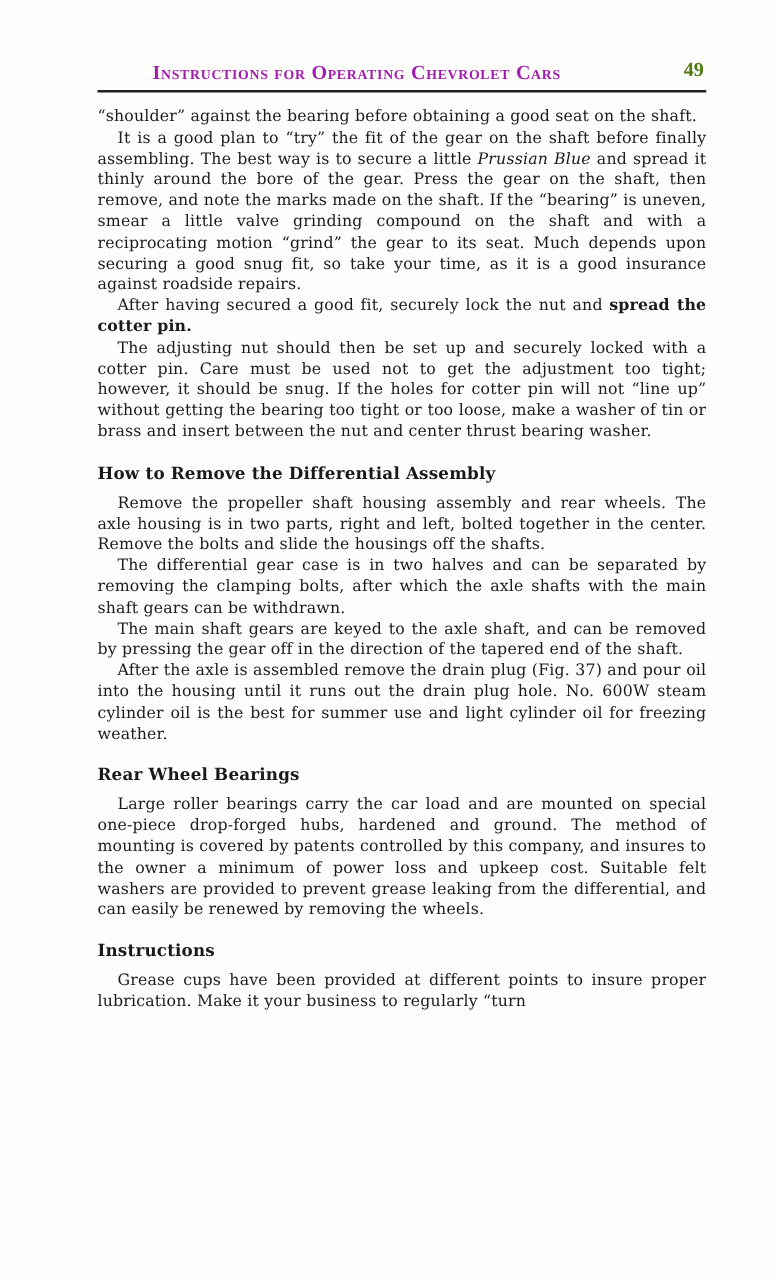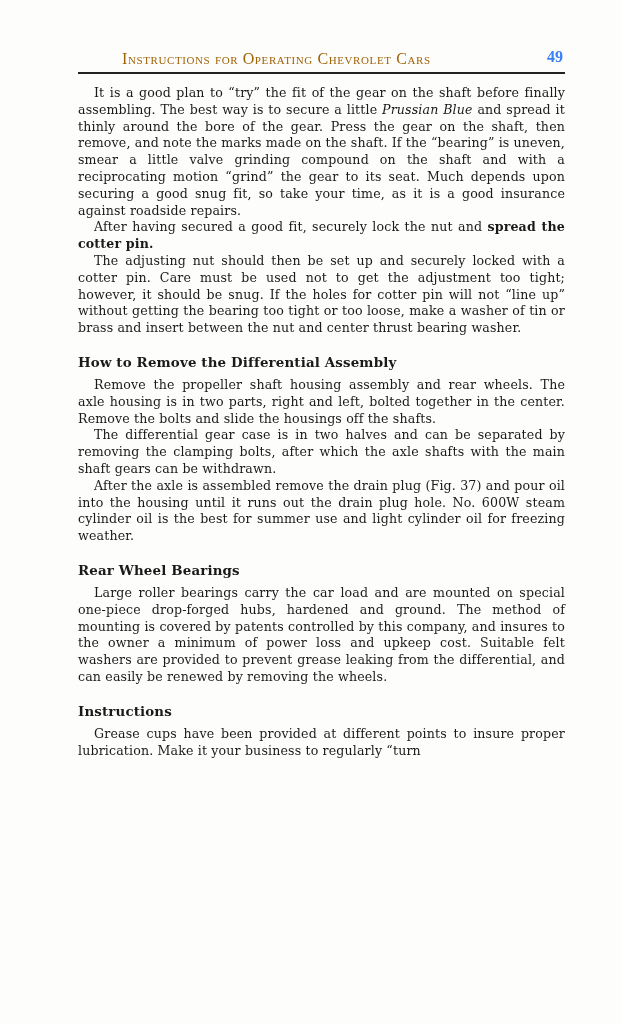--- a/index.html
+++ b/index.html
@@ -11,27 +11,27 @@
     position: relative;
   }
   .page-header {
     position: absolute; left: 78px; top: 48px; width: 487px; height: 24px;
     border-bottom: 2px solid #222;
   }
   .running-title {
     position: absolute; left: 44px; top: 2px;
     font-family: "Liberation Serif", serif;
     font-variant: small-caps;
-    font-size: 16px; letter-spacing: 0.6px; font-weight: 400;
-    color: #a16207;
+    font-size: 16px; letter-spacing: 0.6px; font-weight: 700;
+    color: #a21caf;
   }
   .page-number {
     position: absolute; right: 2px; top: 0px;
     font-family: "Liberation Serif", serif;
-    font-size: 16px; font-weight: 600; color: #3b82f6;
+    font-size: 16px; font-weight: 600; color: #4d7c0f;
   }
   .body-text {
     position: absolute; left: 78px; top: 85px; width: 487px;
     font-family: "DejaVu Serif", serif;
     font-size: 12.6px; line-height: 16.8px;
     text-align: justify;
     letter-spacing: 0.15px;
   }
   .body-text p { margin: 0; text-indent: 16px; }
   .body-text p.noindent { text-indent: 0; }
@@ -48,29 +48,31 @@
 </head>
 <body>
 
 <div class="page-header">
   <span class="running-title">Instructions for Operating Chevrolet Cars</span>
   <span class="page-number">49</span>
 </div>
 
 <div class="body-text">
 
+  <p class="noindent">“shoulder” against the bearing before obtaining a good seat on the shaft.</p>
   <p><span>It is a good plan to “try” the fit of the gear on the shaft before finally assembling. The best way is to secure a little </span><span class="ital">Prussian Blue</span><span> and spread it thinly around the bore of the gear. Press the gear on the shaft, then remove, and note the marks made on the shaft. If the “bearing” is uneven, smear a little valve grinding compound on the shaft and with a reciprocating motion “grind” the gear to its seat. Much depends upon securing a good snug fit, so take your time, as it is a good insurance against roadside repairs.</span></p>
   <p><span>After having secured a good fit, securely lock the nut and </span><span class="bold">spread the cotter pin.</span></p>
   <p>The adjusting nut should then be set up and securely locked with a cotter pin. Care must be used not to get the adjustment too tight; however, it should be snug. If the holes for cotter pin will not “line up” without getting the bearing too tight or too loose, make a washer of tin or brass and insert between the nut and center thrust bearing washer.</p>
 
   <div class="gap-h"></div>
   <h2>How to Remove the Differential Assembly</h2>
   <div class="gap-after-h"></div>
   <p>Remove the propeller shaft housing assembly and rear wheels. The axle housing is in two parts, right and left, bolted together in the center. Remove the bolts and slide the housings off the shafts.</p>
   <p>The differential gear case is in two halves and can be separated by removing the clamping bolts, after which the axle shafts with the main shaft gears can be withdrawn.</p>
+  <p>The main shaft gears are keyed to the axle shaft, and can be removed by pressing the gear off in the direction of the tapered end of the shaft.</p>
   <p>After the axle is assembled remove the drain plug (Fig. 37) and pour oil into the housing until it runs out the drain plug hole. No. 600W steam cylinder oil is the best for summer use and light cylinder oil for freezing weather.</p>
 
   <div class="gap-h"></div>
   <h2>Rear Wheel Bearings</h2>
   <div class="gap-after-h"></div>
   <p>Large roller bearings carry the car load and are mounted on special one-piece drop-forged hubs, hardened and ground. The method of mounting is covered by patents controlled by this company, and insures to the owner a minimum of power loss and upkeep cost. Suitable felt washers are provided to prevent grease leaking from the differential, and can easily be renewed by removing the wheels.</p>
 
   <div class="gap-h"></div>
   <h2>Instructions</h2>
   <div class="gap-after-h"></div>

